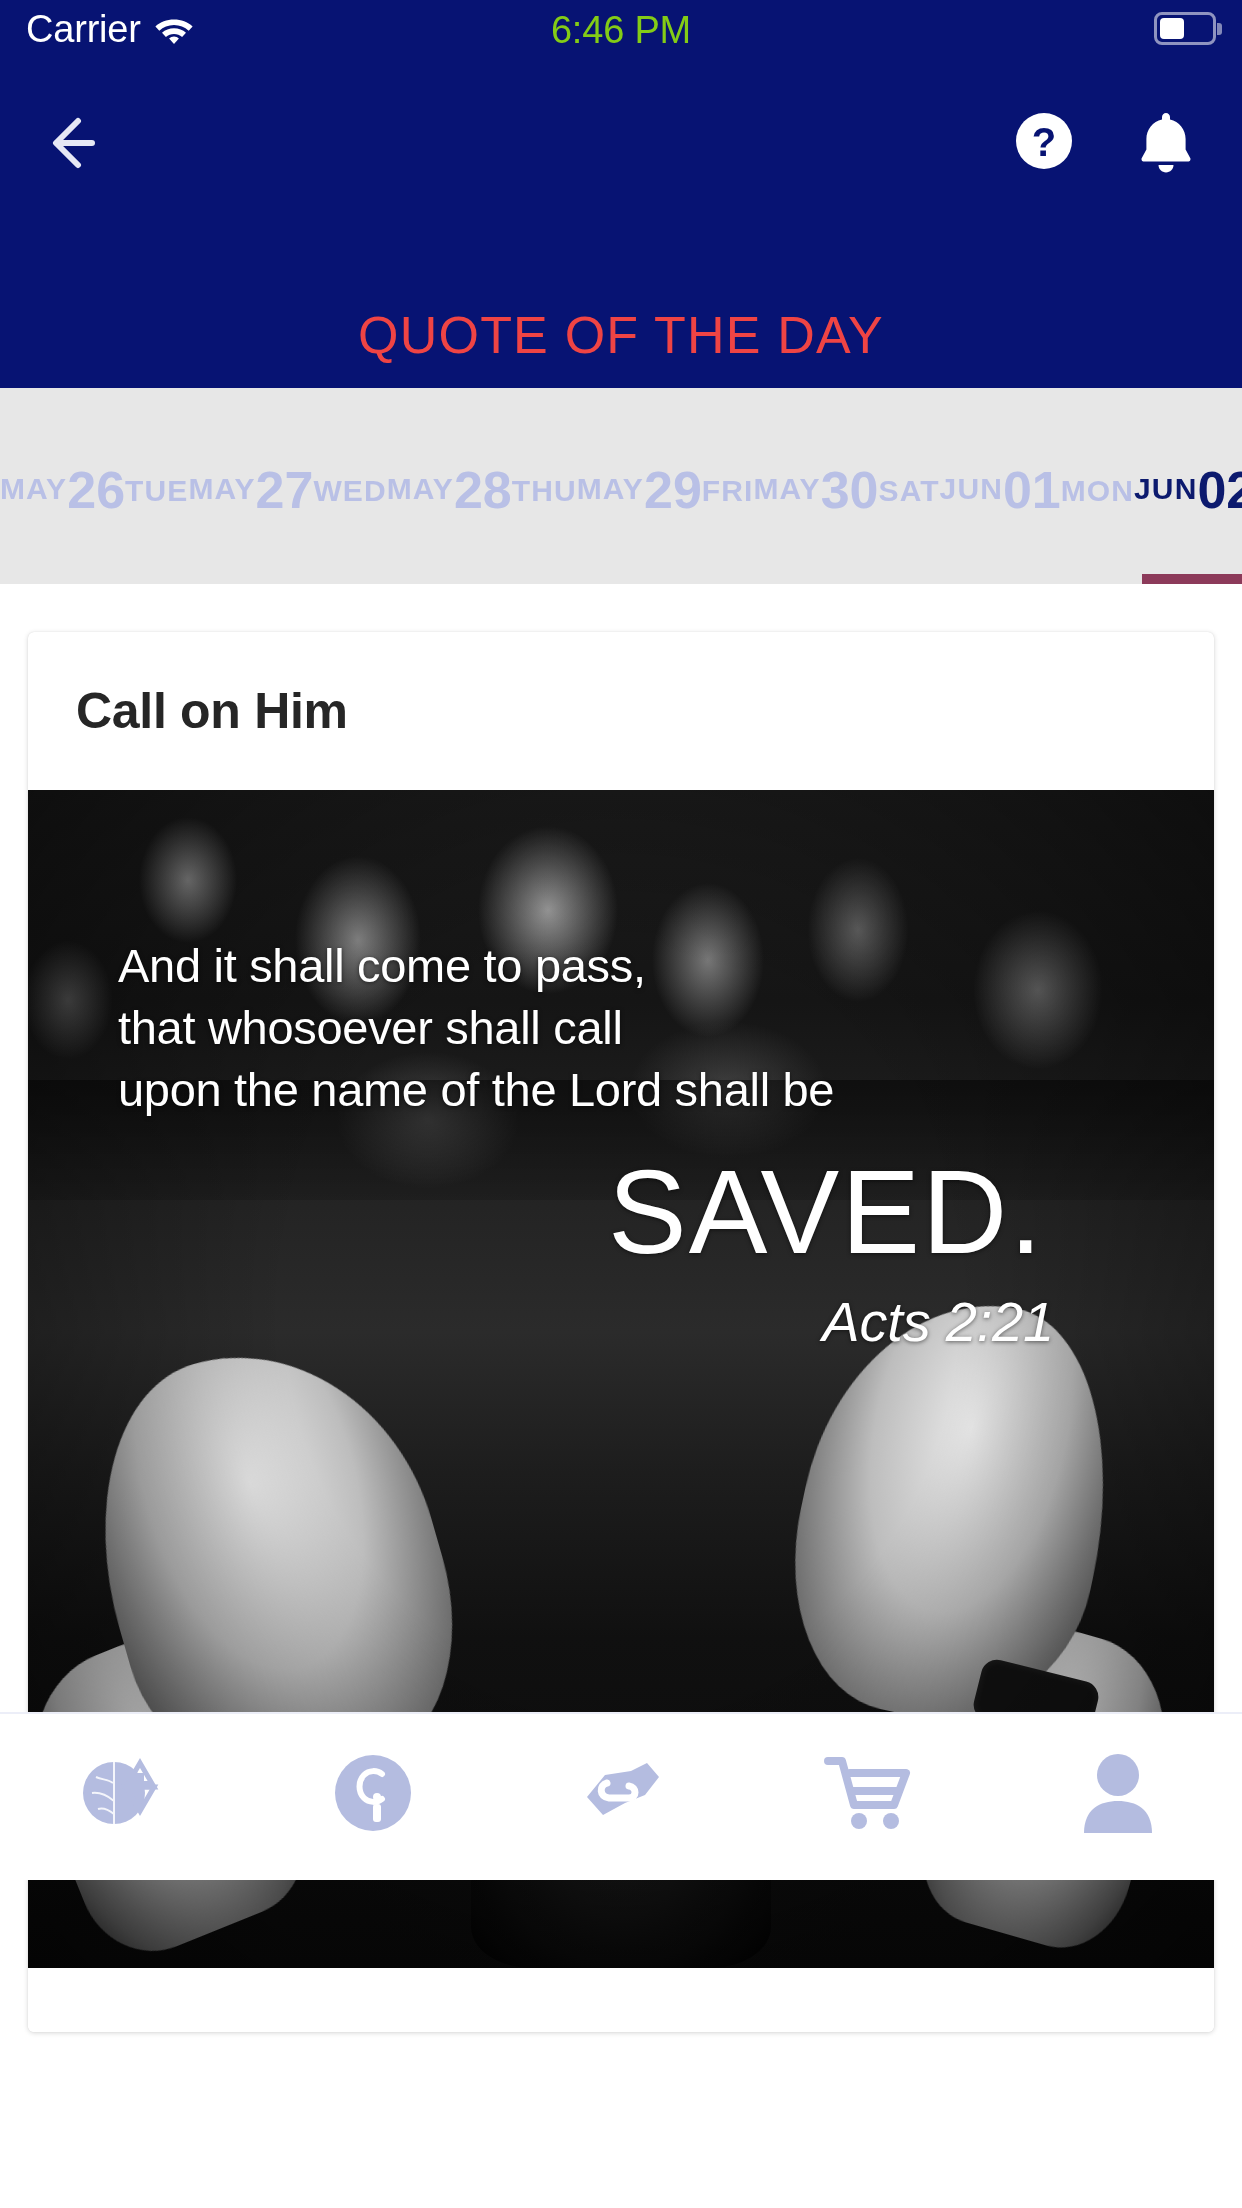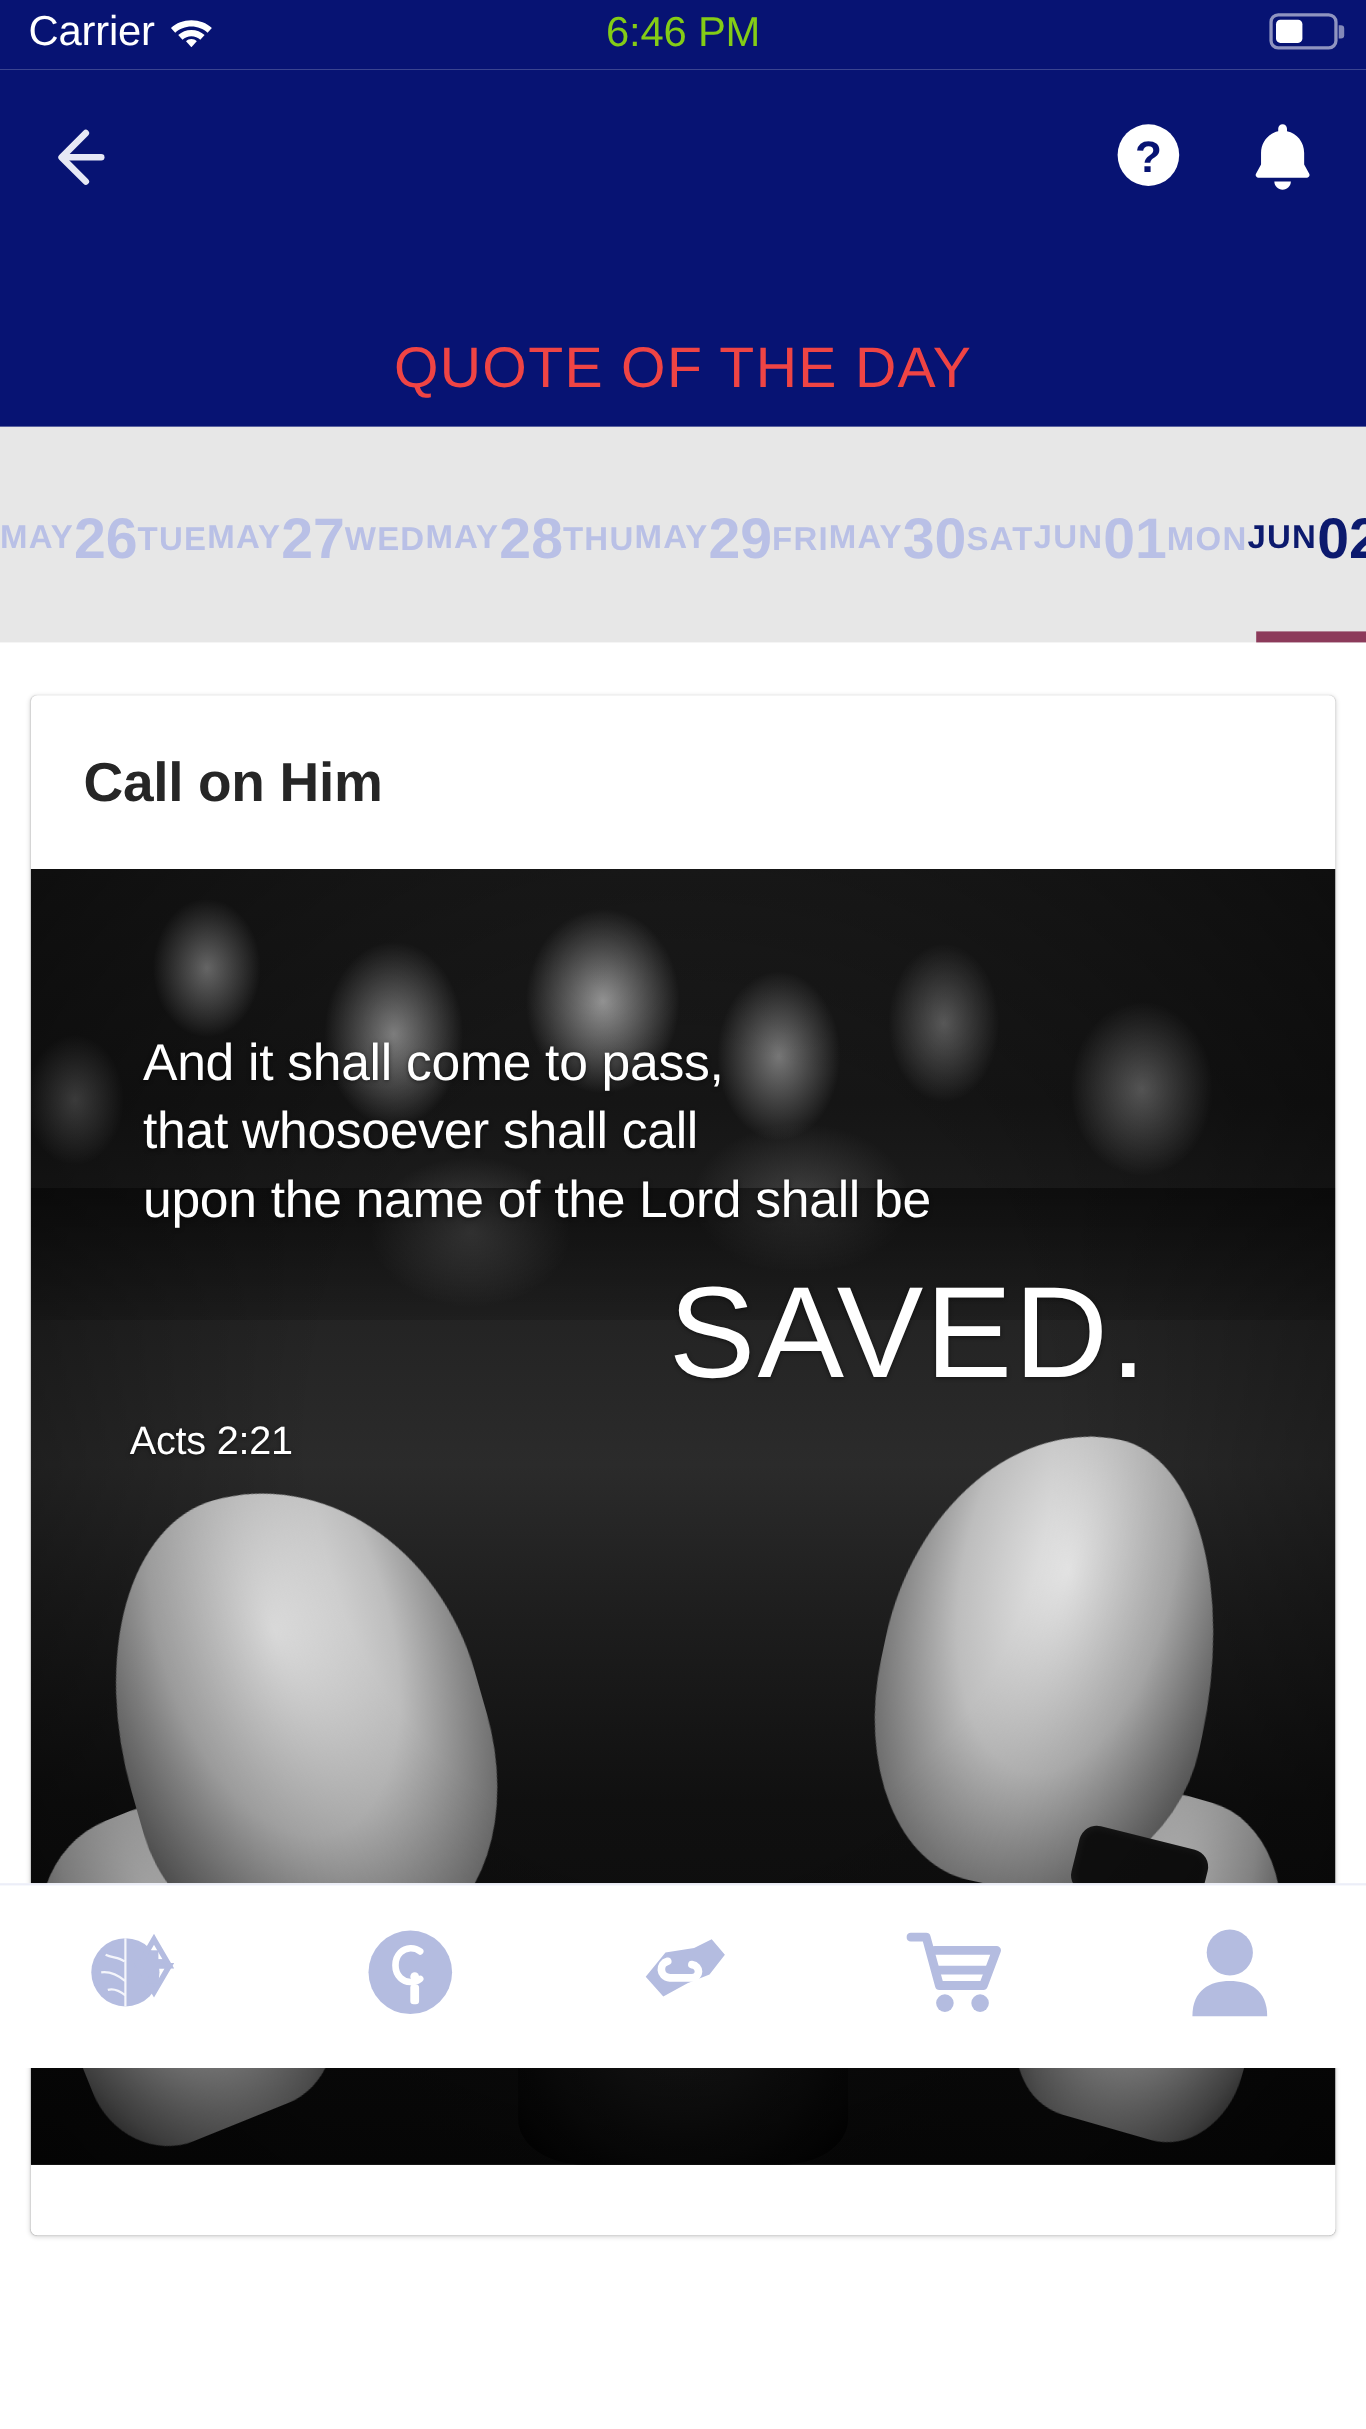--- a/index.html
+++ b/index.html
@@ -143,28 +143,28 @@
   }
   .photo-vignette {
     position:absolute; inset:0;
     background: radial-gradient(ellipse at 50% 45%, rgba(0,0,0,0) 40%, rgba(0,0,0,0.55) 100%);
   }
 
   .quote-block {
     position:absolute; left: 90px; top: 145px; right: 60px;
     color:#ffffff; text-shadow: 0 1px 4px rgba(0,0,0,0.55);
   }
-  .q-line { font-size: 47px; line-height: 1.32; font-weight: 400; letter-spacing: -0.3px; margin-left: 12px; }
+  .q-line { font-size: 47px; line-height: 1.32; font-weight: 400; letter-spacing: -0.3px; }
   .q-saved {
     text-align:right; font-size: 118px; font-weight: 300;
     letter-spacing: 2px; line-height: 1.15; margin-top: 24px; padding-right: 110px;
   }
   .q-ref {
-    text-align:left; font-size: 36px; font-weight: 400;
-    margin-top: 8px; padding-right: 100px; letter-spacing:-0.2px;
+    text-align:right; font-size: 56px; font-weight: 400;
+    margin-top: 8px; padding-right: 100px; letter-spacing:-0.2px;font-style:italic;
   }
 
   .card-footer { height: 64px; background:#ffffff; }
 
   
   .tabbar {
     position:absolute; bottom:0; left:0; width:1242px; height: 168px;
     background:#ffffff; border-top: 2px solid #eceef8;
     display:flex; align-items:flex-start; padding-top: 24px;
   }

